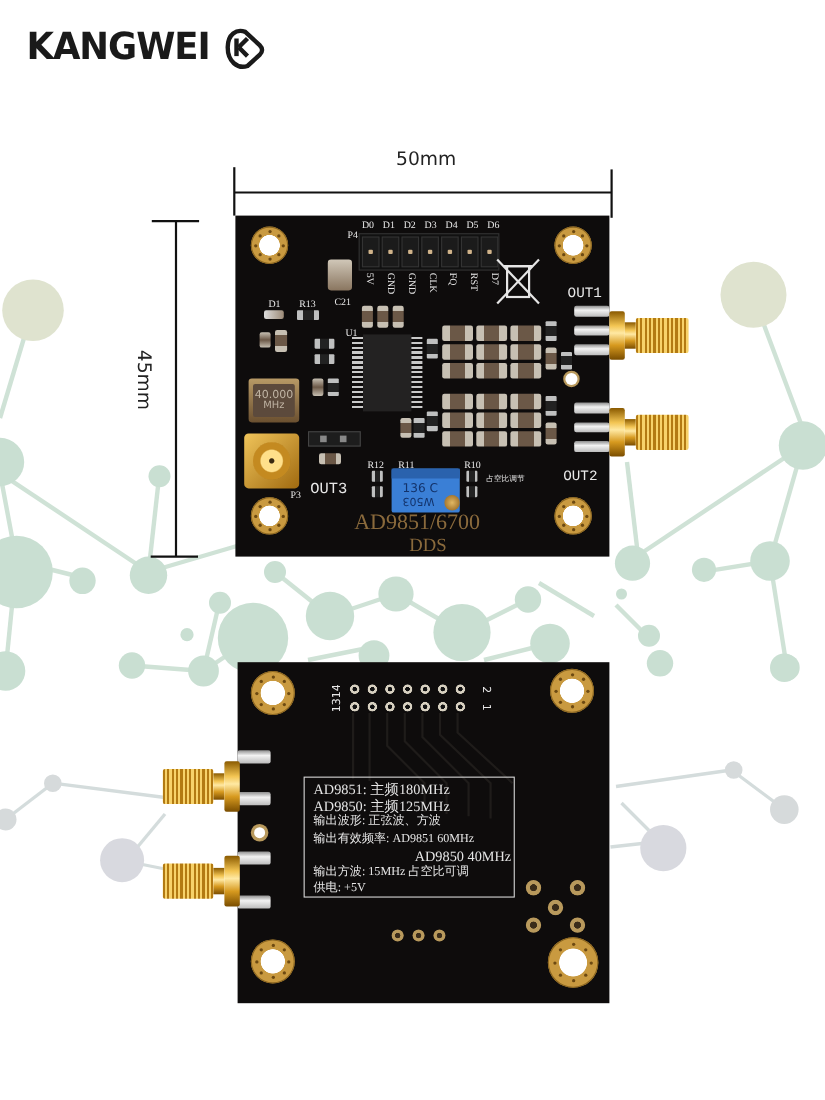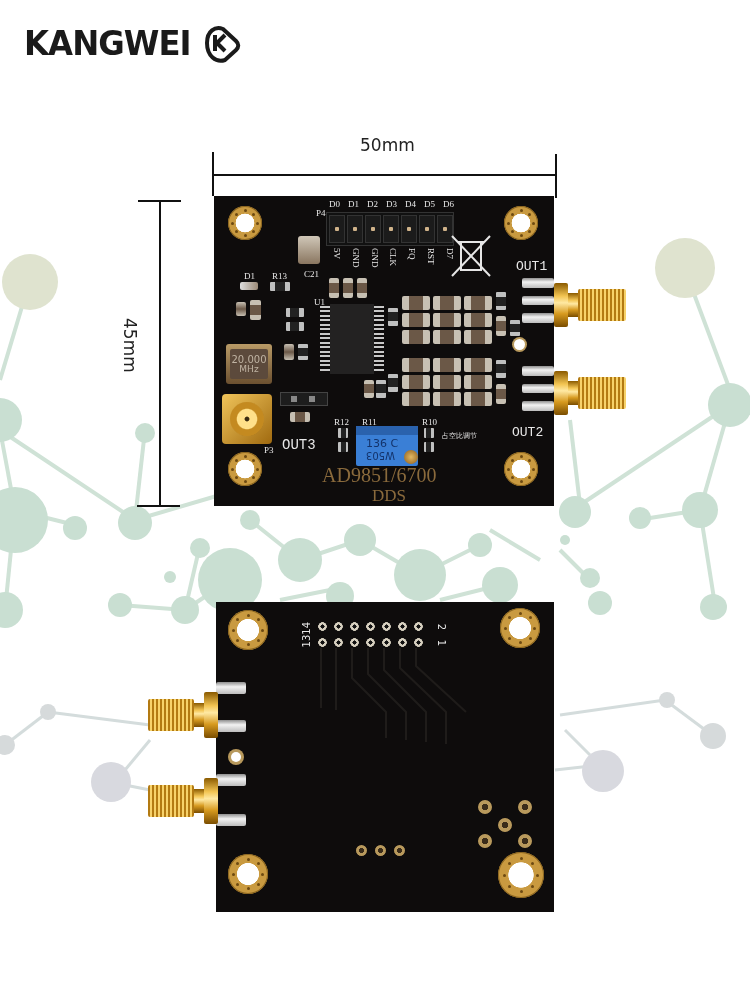--- a/index.html
+++ b/index.html
@@ -265,21 +265,21 @@
   <div class="res" style="left:56px;top:86px;width:20px;height:9px;"></div>
   <div class="cap" style="left:22px;top:106px;width:10px;height:14px;background:linear-gradient(180deg,#c7c0b3,#6b5847 50%,#c7c0b3);"></div>
   <div class="cap" style="left:36px;top:104px;width:11px;height:20px;background:linear-gradient(180deg,#c7c0b3 0 25%,#6b5847 25% 75%,#c7c0b3 75%);"></div>
   <div class="res" style="left:72px;top:112px;width:18px;height:9px;"></div>
   <div class="res" style="left:72px;top:126px;width:18px;height:9px;"></div>
   <div class="cap" style="left:70px;top:148px;width:10px;height:16px;background:linear-gradient(180deg,#c7c0b3,#6b5847 50%,#c7c0b3);"></div>
   <div class="res" style="left:84px;top:148px;width:10px;height:16px;background:linear-gradient(180deg,#bfc0c0 0 25%,#222 25% 75%,#bfc0c0 75%);"></div>
 
   <div style="position:absolute;left:12px;top:148px;width:46px;height:40px;background:linear-gradient(180deg,#b89a66,#6b5030);border-radius:3px;">
     <div style="position:absolute;left:4px;top:5px;width:38px;height:30px;background:#5c4a3c;border-radius:2px;display:flex;flex-direction:column;align-items:center;justify-content:center;">
-      <span style="color:#bfb3a3;font-size:10px;font-family:'DejaVu Sans',sans-serif;line-height:1.1;">20.000</span>
+      <span style="color:#bfb3a3;font-size:10px;font-family:'DejaVu Sans',sans-serif;line-height:1.1;">40.000</span>
       <span style="color:#bfb3a3;font-size:9px;font-family:'DejaVu Sans',sans-serif;line-height:1.1;">MHz</span>
     </div>
   </div>
 
   <div style="position:absolute;left:66px;top:196px;width:46px;height:12px;background:#1d1d1d;border:1px solid #444;">
     <div style="position:absolute;left:10px;top:3px;width:6px;height:6px;background:#888;"></div>
     <div style="position:absolute;left:28px;top:3px;width:6px;height:6px;background:#888;"></div>
   </div>
   <div class="cap" style="left:76px;top:216px;width:20px;height:10px;background:linear-gradient(90deg,#c7c0b3 0 25%,#6b5847 25% 75%,#c7c0b3 75%);"></div>
 
@@ -400,20 +400,29 @@
       <path d="M5 0 V60"></path>
         <path d="M20 0 V62"></path>
         <path d="M36 0 V30 L70 64 V90"></path>
       <path d="M52 0 V26 L90 64 V92"></path>
         <path d="M68 0 V22 L110 64 V94"></path>
       <path d="M84 0 V20 L130 64 V96"></path>
         <path d="M100 0 V18 L150 64"></path>
     </g>
   </svg>
 
+  <div class="label-box" style="left:60px;top:104px;width:190px;height:108px;">
+    <span class="label-line" style="top:4px;">AD9851: 主频180MHz</span>
+    <span class="label-line" style="top:19px;">AD9850: 主频125MHz</span>
+    <span class="label-line" style="top:34px;font-size:11px;">输出波形: 正弦波、方波</span>
+    <span class="label-line" style="top:50px;font-size:11px;">输出有效频率: AD9851  60MHz</span>
+    <span class="label-line" style="top:65px;left:100px;">AD9850  40MHz</span>
+    <span class="label-line" style="top:80px;font-size:11px;">输出方波: 15MHz 占空比可调</span>
+    <span class="label-line" style="top:95px;font-size:11px;">供电: +5V</span>
+  </div>
 
   <div class="via" style="left:262px;top:198px;width:14px;height:14px;"></div>
   <div class="via" style="left:302px;top:198px;width:14px;height:14px;"></div>
   <div class="via" style="left:282px;top:216px;width:14px;height:14px;"></div>
   <div class="via" style="left:262px;top:232px;width:14px;height:14px;"></div>
   <div class="via" style="left:302px;top:232px;width:14px;height:14px;"></div>
   <div class="via" style="left:140px;top:243px;width:11px;height:11px;"></div>
   <div class="via" style="left:159px;top:243px;width:11px;height:11px;"></div>
   <div class="via" style="left:178px;top:243px;width:11px;height:11px;"></div>
 

